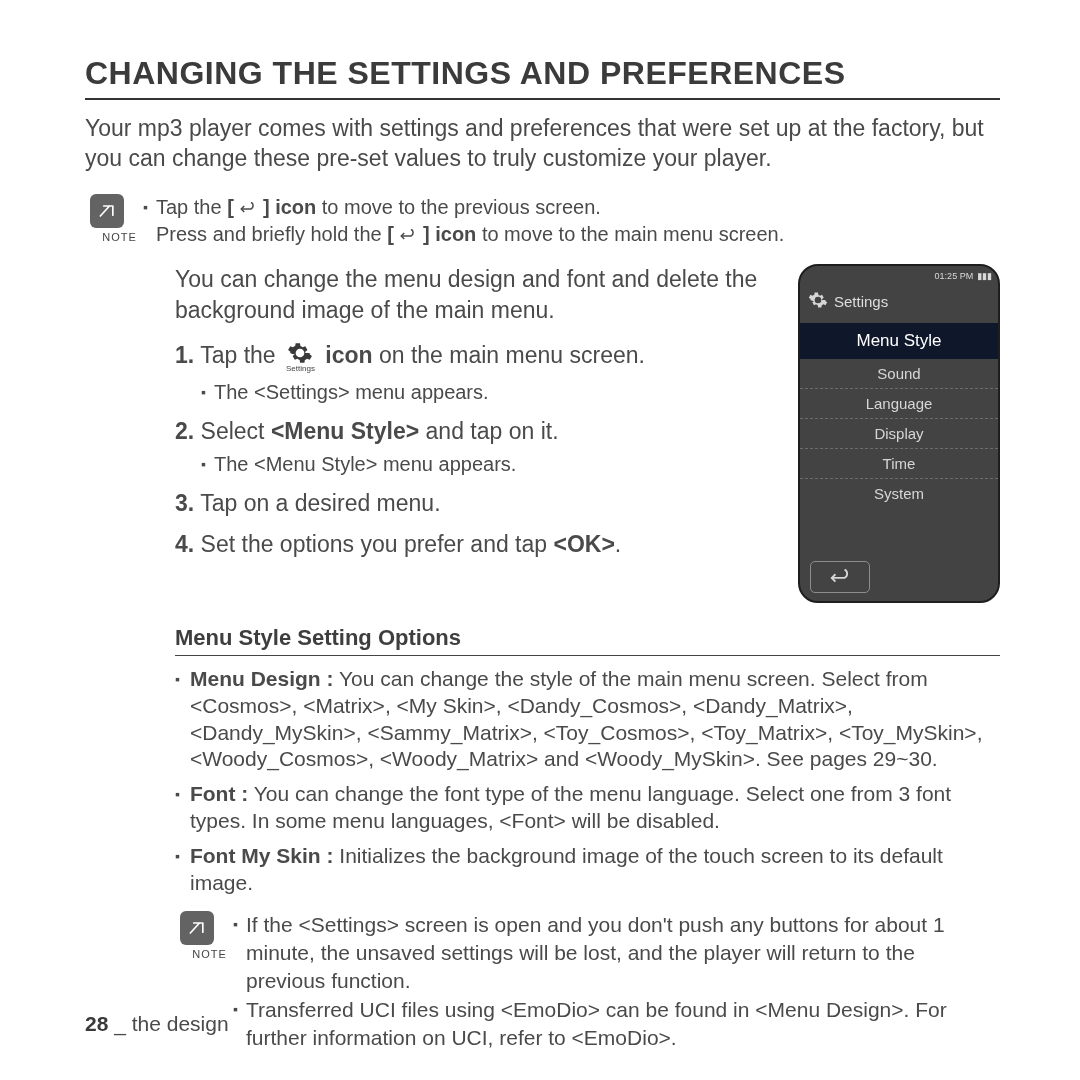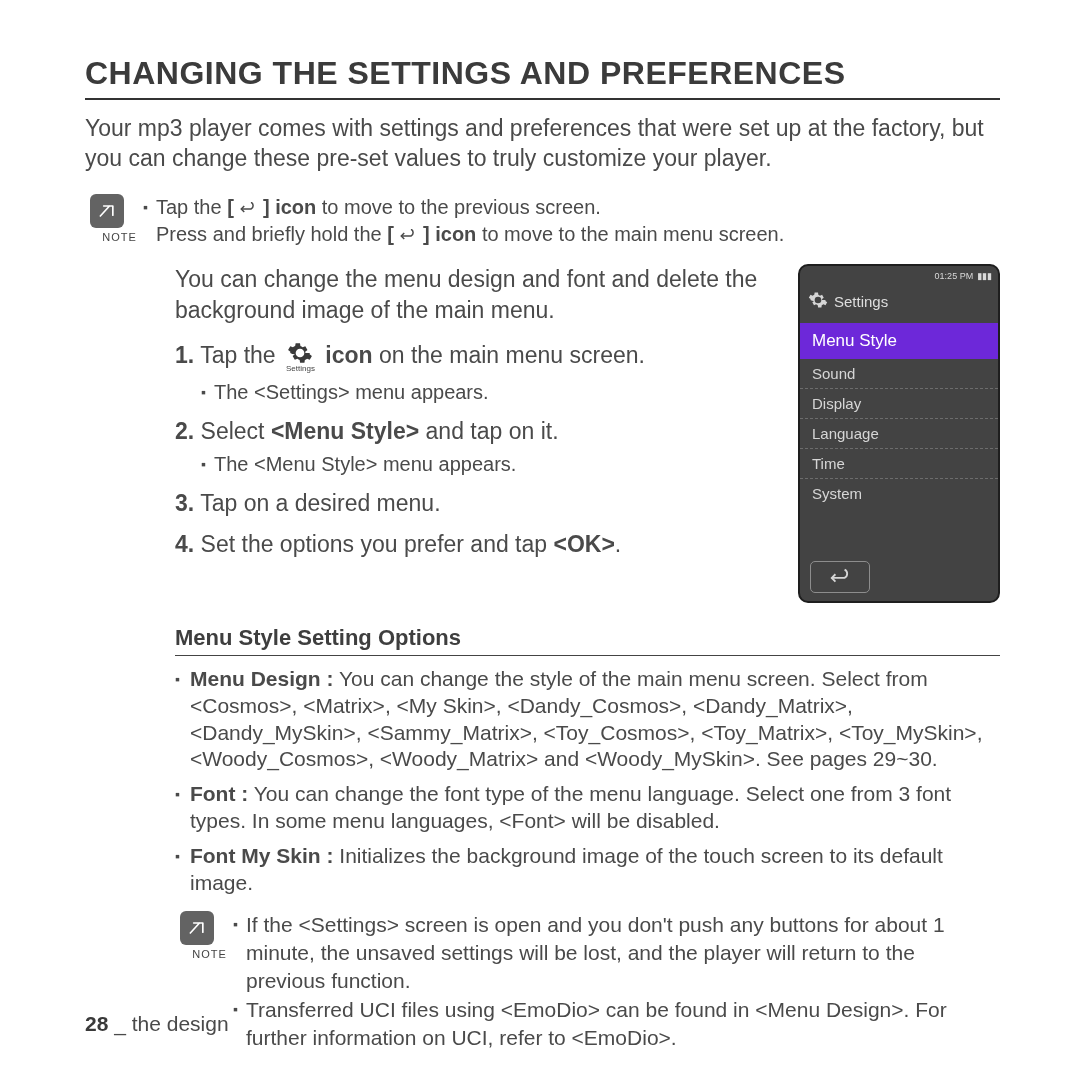--- a/index.html
+++ b/index.html
@@ -107,24 +107,25 @@
     margin: 0 4px;
   }
   .gear-inline svg { width: 26px; height: 26px; }
   .gear-inline .tiny { font-size: 8px; color: #444; margin-top: -2px; }
   .device {
     flex: 0 0 auto;
     width: 198px;
     height: 335px;
     background: #434343;
     border: 2px solid #1e1e1e;
-    border-radius: 10px;
+    border-radius: 20px;
     position: relative;
     color: #e8e8e8;
     font-size: 16px;
+    text-align: center;
   }
   .device-top {
     height: 16px;
     display: flex;
     justify-content: flex-end;
     align-items: center;
     padding: 2px 6px;
     font-size: 9px;
     color: #d9d9d9;
     gap: 4px;
@@ -132,21 +133,21 @@
   .device-title {
     display: flex;
     align-items: center;
     gap: 6px;
     padding: 4px 8px 10px 8px;
     font-size: 15px;
     color: #dedede;
   }
   .device-title svg { width: 20px; height: 20px; }
   .device-selected {
-    background: #6d28d9;
+    background: #0f172a;
     color: #fff;
     font-size: 17px;
     padding: 8px 12px;
   }
   .device-item {
     font-size: 15px;
     color: #d6d6d6;
     padding: 6px 12px;
     border-bottom: 1px dashed #6c6c6c;
   }
@@ -295,22 +296,22 @@
         <div class="device-title">
           <span>
             <svg viewBox="0 0 24 24" fill="#d6d6d6">
                 <path d="M12 8a4 4 0 1 0 0 8 4 4 0 0 0 0-8zm9 4a7 7 0 0 1-.1 1.2l2.1 1.6-2 3.4-2.5-1a7 7 0 0 1-2 1.2l-.4 2.6h-4l-.4-2.6a7 7 0 0 1-2-1.2l-2.5 1-2-3.4 2.1-1.6A7 7 0 0 1 3 12a7 7 0 0 1 .1-1.2L1 9.2l2-3.4 2.5 1a7 7 0 0 1 2-1.2L8 3h4l.4 2.6a7 7 0 0 1 2 1.2l2.5-1 2 3.4-2.1 1.6c.1.4.2.8.2 1.2z"></path>
               </svg>
           </span>
           <span>Settings</span>
         </div>
         <div class="device-selected">Menu Style</div>
         <div class="device-item">Sound</div>
+        <div class="device-item">Language</div>
         <div class="device-item">Display</div>
-        <div class="device-item">Language</div>
         <div class="device-item">Time</div>
         <div class="device-item last">System</div>
         <div class="device-back">
           <svg viewBox="0 0 24 18">
               <path d="M3 10 h14 a5 5 0 0 0 0 -9" fill="none" stroke="#d6d6d6" stroke-width="2"></path>
               <path d="M7 6 L3 10 L7 14" fill="none" stroke="#d6d6d6" stroke-width="2"></path>
             </svg>
         </div>
       </div>
     </div>

